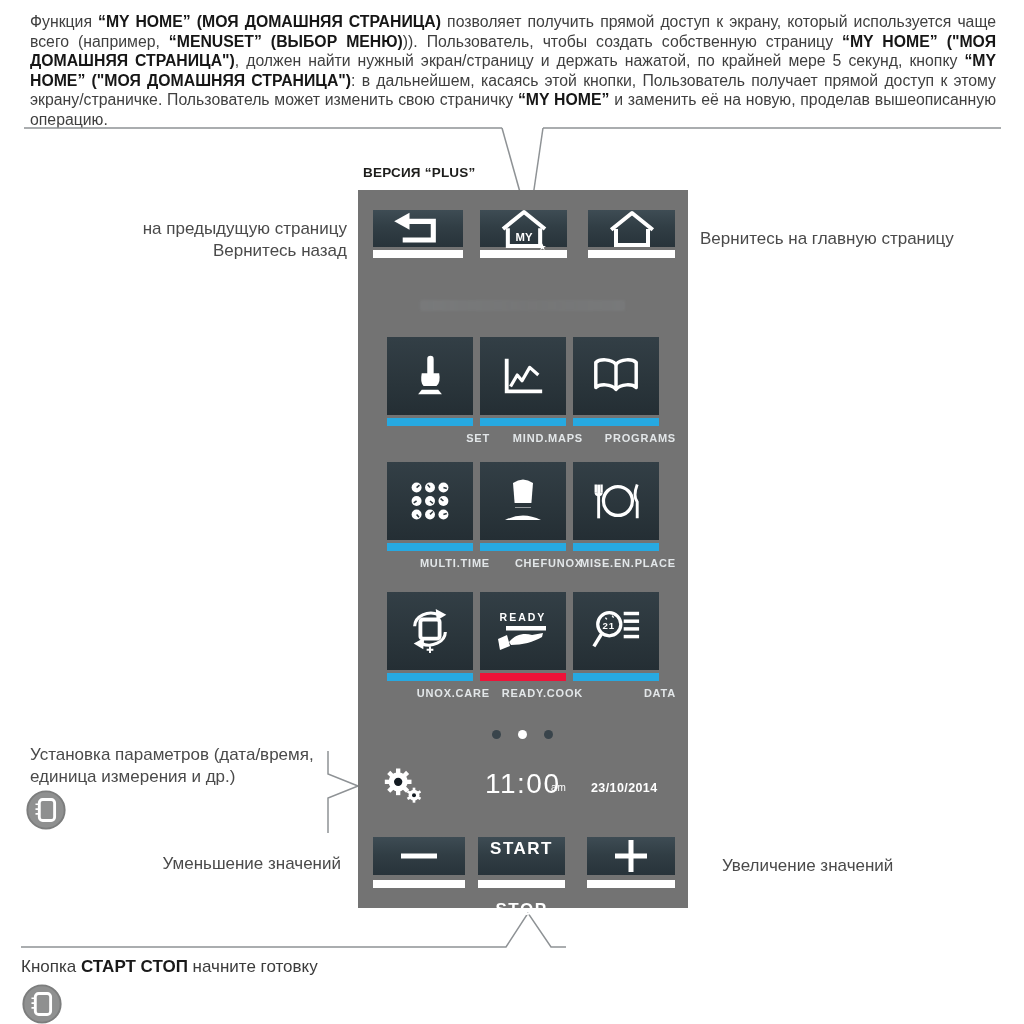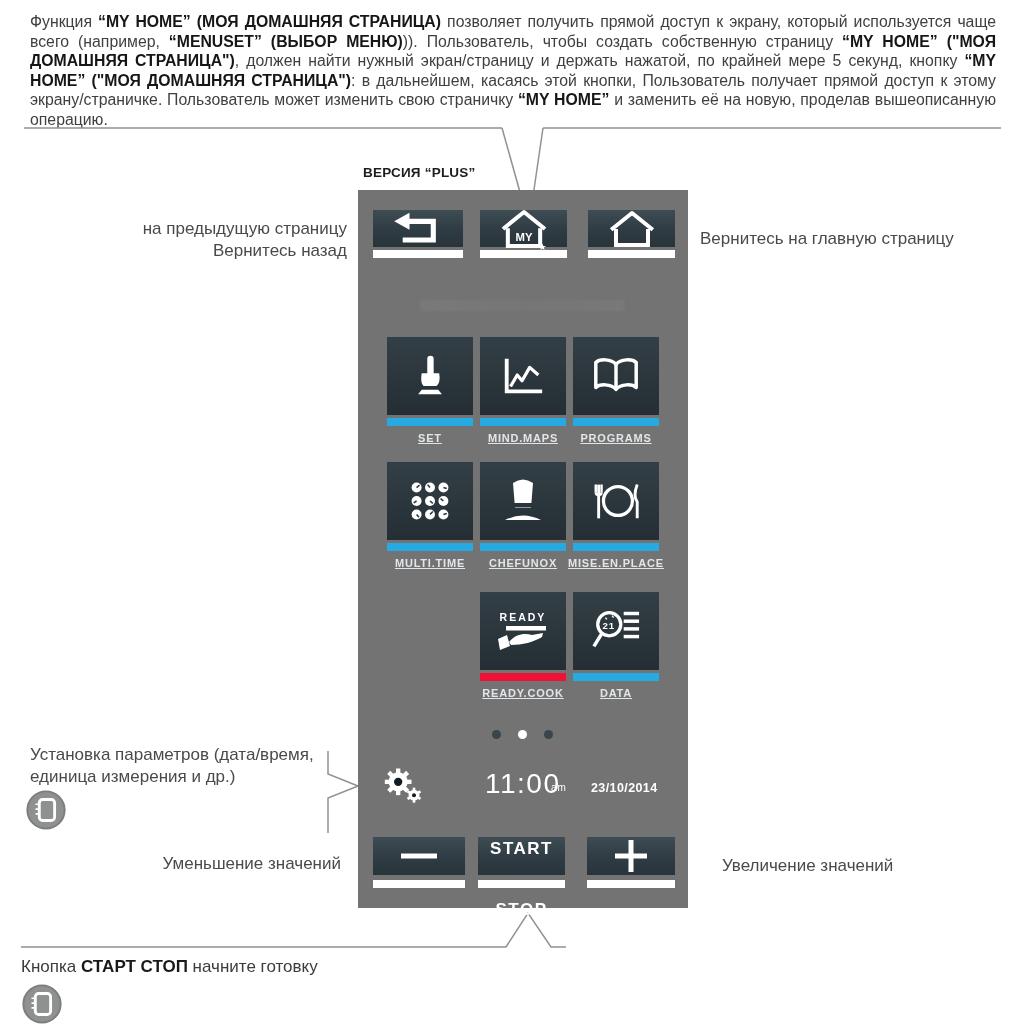--- a/index.html
+++ b/index.html
@@ -27,21 +27,21 @@
   
   #panel{left:358px;top:190px;width:330px;height:718px;background:#737373;}
   .navbtn,.ctrlbtn{position:absolute;background:linear-gradient(180deg,#3e4c54 0%,#313e45 45%,#28333a 100%);display:flex;align-items:center;justify-content:center;}
   .navbtn{top:20px;height:37px;}
   .whitebar{position:absolute;height:8px;background:#fff;}
   .ghost{left:62px;top:110px;width:205px;height:11px;background:linear-gradient(90deg,rgba(170,185,195,.10),rgba(170,185,195,.05) 55%,rgba(170,185,195,.09));filter:blur(1px);border-radius:2px;}
   .tile{position:absolute;width:86px;}
   .tile-box{width:86px;height:78px;background:linear-gradient(180deg,#333f46 0%,#2a353b 60%,#242e34 100%);display:flex;flex-direction:column;align-items:center;justify-content:center;}
   .tile-bar{margin-top:3px;height:8px;width:86px;background:#27a9e1;}
   .tile-bar.red{background:#ee1238;}
-  .tile-label{position:absolute;top:95px;left:-17px;width:120px;text-align:center;color:#e2e6e8;font-size:11px;font-weight:bold;letter-spacing:.8px;white-space:nowrap;text-decoration:underline;}
+  .tile-label{position:absolute;top:95px;left:-17px;width:120px;text-align:right;color:#e2e6e8;font-size:11px;font-weight:bold;letter-spacing:.8px;white-space:nowrap;}
   .ready-word{color:#fff;font-size:10.5px;font-weight:bold;letter-spacing:2px;margin-bottom:3px;}
   .dot{position:absolute;top:540px;width:9px;height:9px;border-radius:50%;background:#39444b;}
   .dot.active{background:#fff;}
   #time{left:127px;top:580px;color:#fff;font-size:28px;letter-spacing:1.5px;line-height:1;}
   #ampm{left:193px;top:593px;color:#fff;font-size:10px;letter-spacing:1px;line-height:1;}
   #date{left:233px;top:592px;color:#fff;font-size:12.5px;font-weight:bold;letter-spacing:.4px;line-height:1;}
   .ctrlbtn{top:647px;height:38px;flex-direction:column;}
   .start-word{color:#fff;font-size:17px;font-weight:bold;letter-spacing:1.5px;line-height:12px;margin-top:47px;}
   .start-red{width:56px;height:5px;background:#ee1238;margin:1px 0;}
 </style>
@@ -204,20 +204,34 @@
         <path d="M7 13 a3 3 0 0 0 6 0" stroke="#fff" stroke-width="2.5" fill="none"></path>
         <path d="M10 5 V40" stroke="#fff" stroke-width="3"></path>
         <circle cx="30" cy="22" r="15" fill="none" stroke="#fff" stroke-width="3.4"></circle>
         <path d="M50 5 C47 13 47 19 50 23 V40" fill="none" stroke="#fff" stroke-width="3"></path>
       </svg>
     </div>
     <div class="tile-bar"></div>
     <div class="tile-label">MISE.EN.PLACE</div>
   </div>
 
+  <div class="tile" style="left:29px;top:402px;">
+    <div class="tile-box">
+      <svg width="48" height="50" viewBox="0 0 50 50">
+        <rect x="15" y="13" width="20" height="20" rx="2.5" fill="none" stroke="#fff" stroke-width="4"></rect>
+        <path d="M9 20 A17 14 0 0 1 34 8" fill="none" stroke="#fff" stroke-width="3.2"></path>
+        <polygon points="31,2 42,8 32,14" fill="#fff"></polygon>
+        <path d="M41 26 A17 14 0 0 1 16 38" fill="none" stroke="#fff" stroke-width="3.2"></path>
+        <polygon points="19,32 8,38 18,44" fill="#fff"></polygon>
+        <path d="M25 41 v7 M21.5 44.5 h7" stroke="#fff" stroke-width="2"></path>
+      </svg>
+    </div>
+    <div class="tile-bar"></div>
+    <div class="tile-label">UNOX.CARE</div>
+  </div>
 
   <div class="tile" style="left:122px;top:402px;">
     <div class="tile-box">
       <div class="ready-word">READY</div>
       <svg width="50" height="26" viewBox="0 0 50 26">
         <rect x="8" y="0" width="40" height="4.5" fill="#fff"></rect>
         <polygon points="0,13 9,9 12,20 2,24" fill="#fff"></polygon>
         <path d="M11 16 C18 8 26 7 34 9 L45 7 L44 11 C36 16 24 19 13 19 Z" fill="#fff"></path>
       </svg>
     </div>

